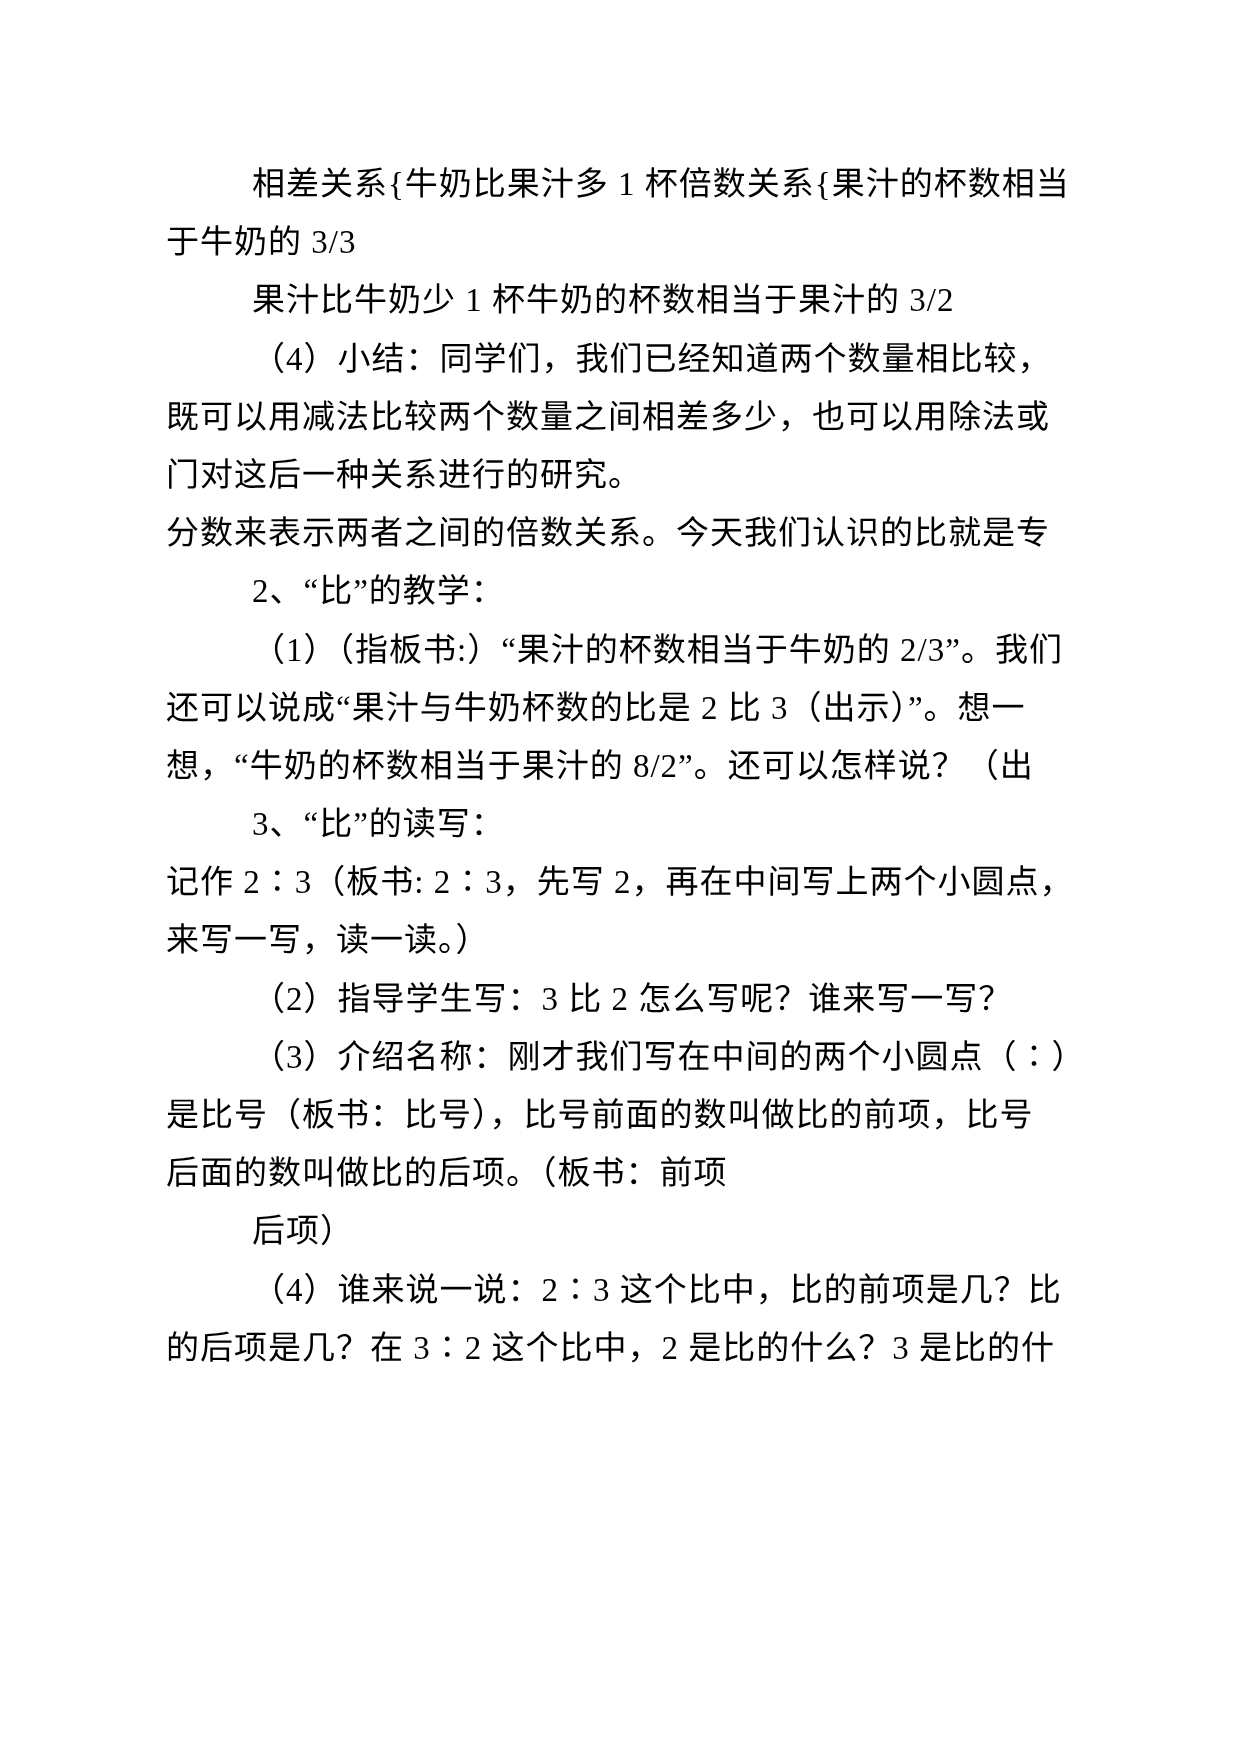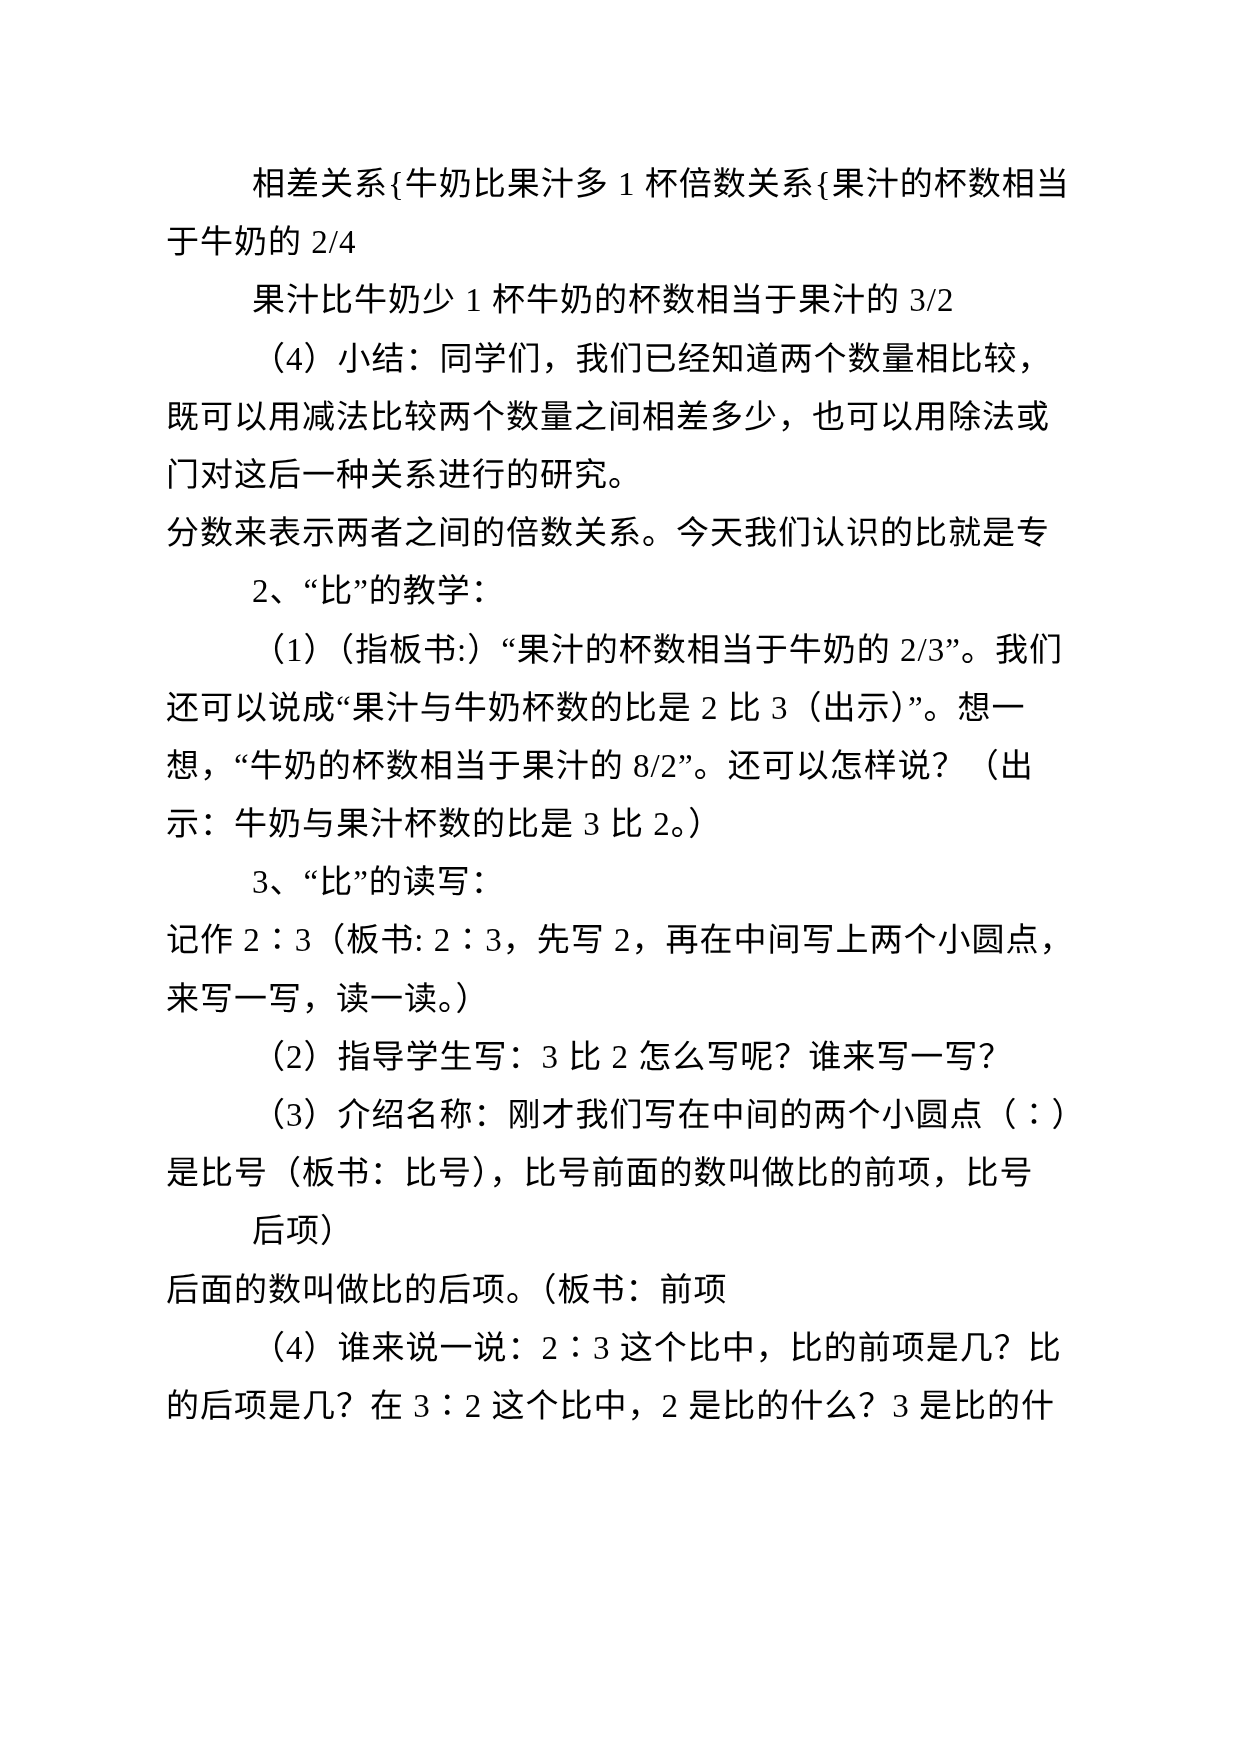--- a/index.html
+++ b/index.html
@@ -28,34 +28,33 @@
   }
   .line.indent {
     text-indent: 86px;
   }
 </style>
 </head>
 <body>
 
 <div class="page">
   <div class="line indent">相差关系{牛奶比果汁多 1 杯倍数关系{果汁的杯数相当</div>
-  <div class="line">于牛奶的 2/4</div>
+  <div class="line">于牛奶的 3/3</div>
   <div class="line indent">果汁比牛奶少 1 杯牛奶的杯数相当于果汁的 3/2</div>
   <div class="line indent">（4）小结：同学们，我们已经知道两个数量相比较，</div>
   <div class="line">既可以用减法比较两个数量之间相差多少，也可以用除法或</div>
   <div class="line">门对这后一种关系进行的研究。</div>
   <div class="line">分数来表示两者之间的倍数关系。今天我们认识的比就是专</div>
   <div class="line indent">2、“比”的教学：</div>
   <div class="line indent">（1）（指板书:）“果汁的杯数相当于牛奶的 2/3”。我们</div>
   <div class="line">还可以说成“果汁与牛奶杯数的比是 2 比 3（出示）”。想一</div>
   <div class="line">想，“牛奶的杯数相当于果汁的 8/2”。还可以怎样说？（出</div>
-  <div class="line">示：牛奶与果汁杯数的比是 3 比 2。）</div>
   <div class="line indent">3、“比”的读写：</div>
   <div class="line">记作 2∶3（板书: 2∶3，先写 2，再在中间写上两个小圆点，</div>
   <div class="line">来写一写，读一读。）</div>
   <div class="line indent">（2）指导学生写：3 比 2 怎么写呢？谁来写一写？</div>
   <div class="line indent">（3）介绍名称：刚才我们写在中间的两个小圆点（∶）</div>
   <div class="line">是比号（板书：比号），比号前面的数叫做比的前项，比号</div>
+  <div class="line">后面的数叫做比的后项。（板书：前项</div>
   <div class="line indent">后项）</div>
-  <div class="line">后面的数叫做比的后项。（板书：前项</div>
   <div class="line indent">（4）谁来说一说：2∶3 这个比中，比的前项是几？比</div>
   <div class="line">的后项是几？在 3∶2 这个比中，2 是比的什么？3 是比的什</div>
 </div>
 
 </body></html>

